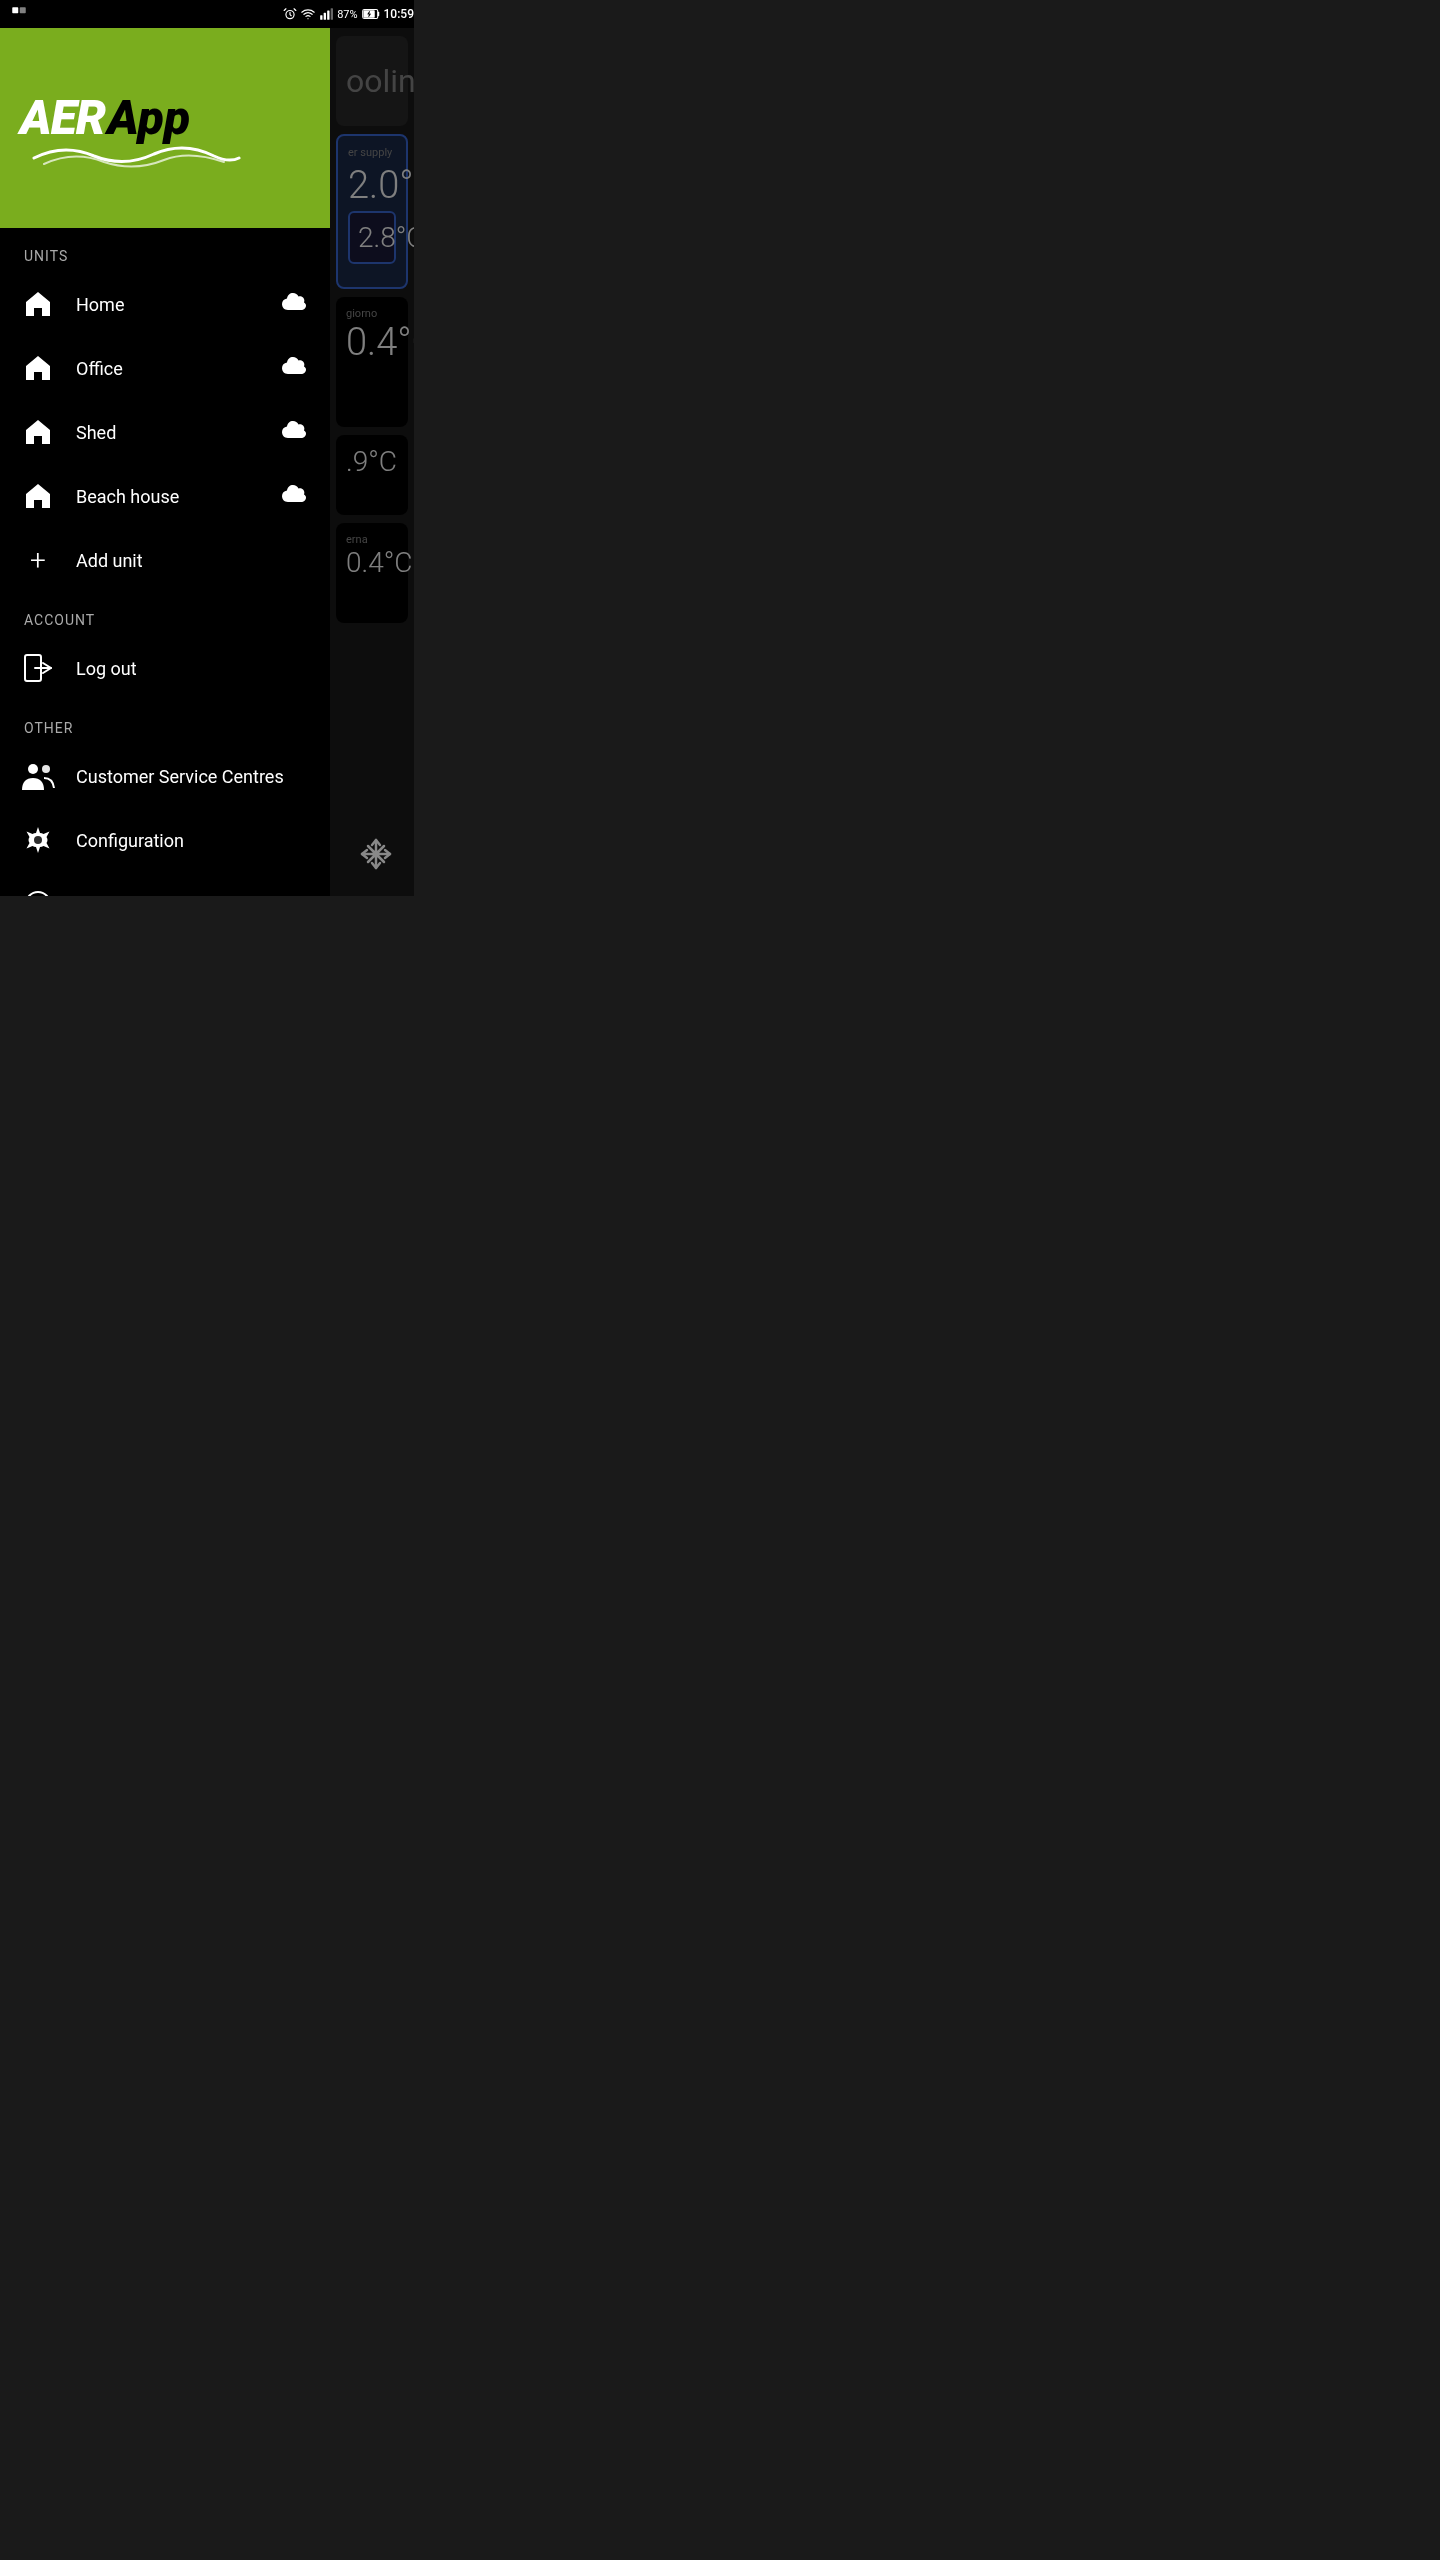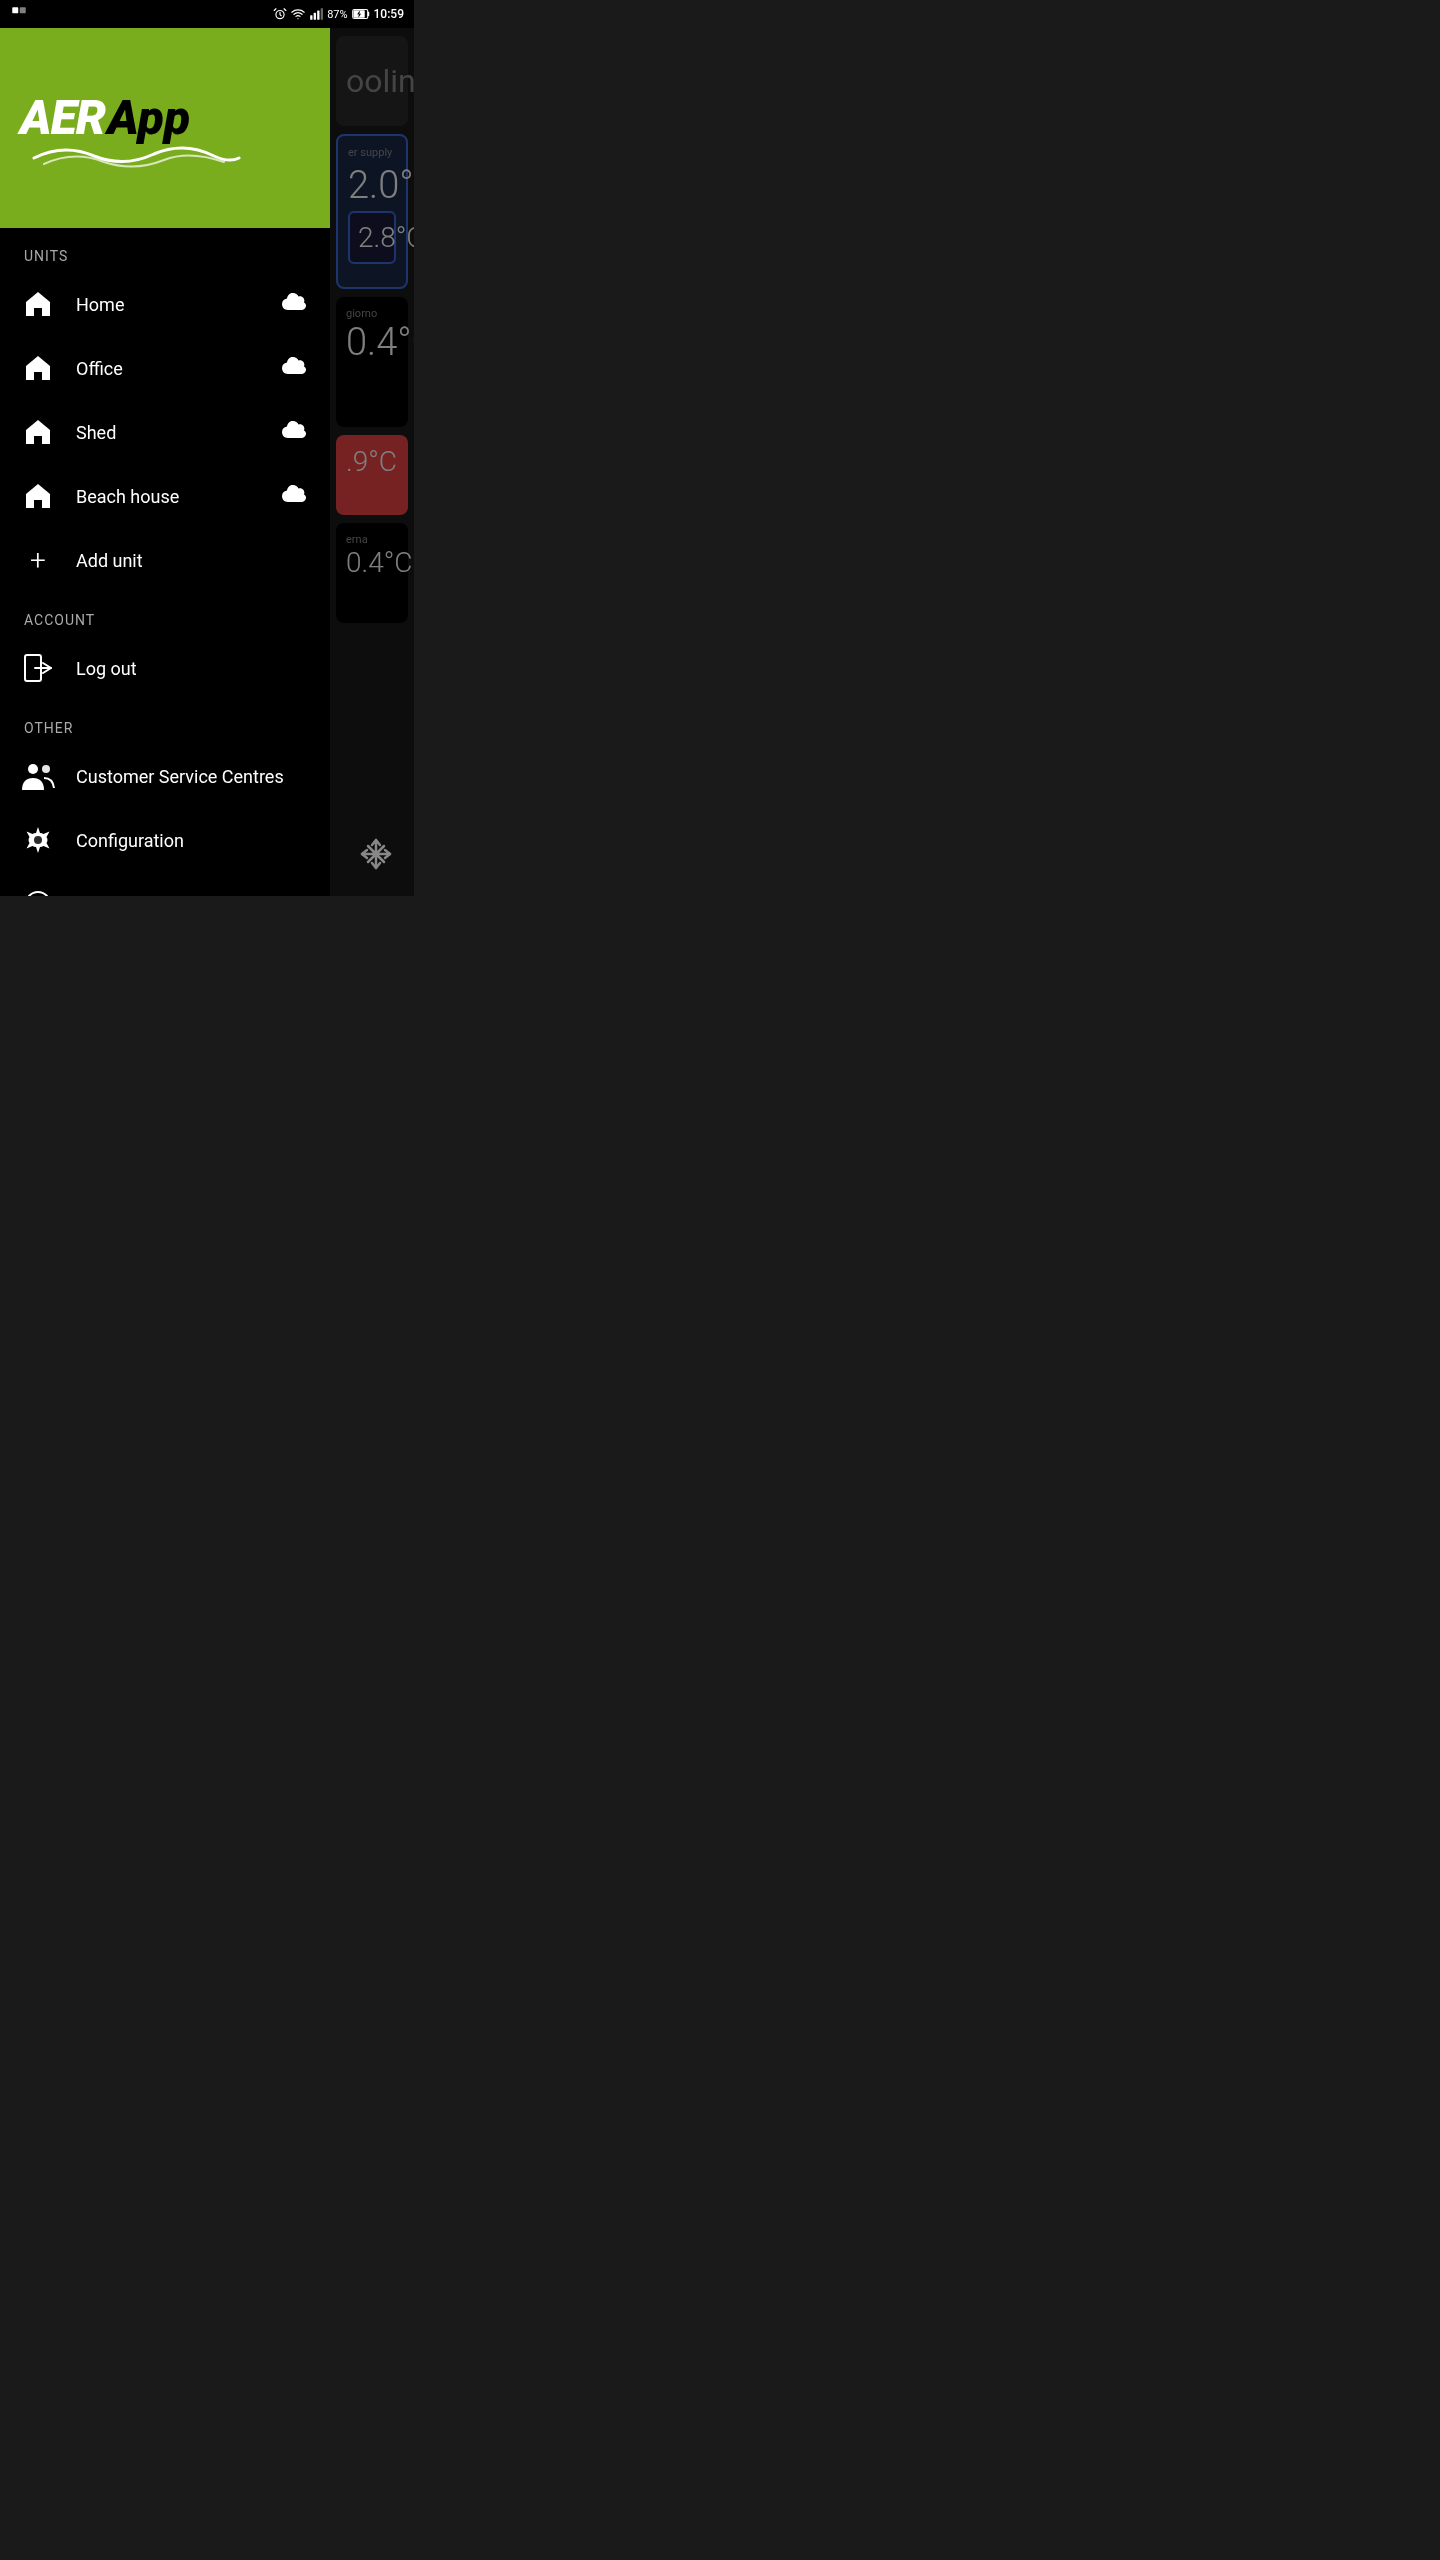--- a/index.html
+++ b/index.html
@@ -14,21 +14,21 @@
       position: relative;
     }
 
     
     .status-bar {
       height: 28px;
       background: #000;
       display: flex;
       align-items: center;
       justify-content: flex-end;
-      padding: 0 10px;
+      padding: 0 0;
       gap: 4px;
       position: relative;
       z-index: 20;
     }
     .status-bar-left {
       position: absolute;
       left: 10px;
       display: flex;
       align-items: center;
     }
@@ -255,21 +255,21 @@
       <div style="background:#1a1a3a; border:2px solid #3a6adb; border-radius:6px; padding:8px; margin-top:4px;">
         <div style="font-size:28px; color:#fff; font-weight:300;">2.8°C</div>
       </div>
     </div>
 
     <div style="background:#000000; border-radius:8px; margin:8px 6px; padding:10px; color:#ccc; height:130px;">
       <div style="font-size:11px; color:#888;">giorno</div>
       <div style="font-size:38px; color:#fff; font-weight:300;">0.4°C</div>
     </div>
 
-    <div style="background:#ef4444; border-radius:8px; margin:8px 6px; padding:10px; color:#ccc; height:80px;">
+    <div style="background:#000000; border-radius:8px; margin:8px 6px; padding:10px; color:#ccc; height:80px;">
       <div style="font-size:28px; color:#fff; font-weight:300;">.9°C</div>
     </div>
 
     <div style="background:#000000; border-radius:8px; margin:8px 6px; padding:10px; color:#ccc; height:100px;">
       <div style="font-size:11px; color:#888;">erna</div>
       <div style="font-size:28px; color:#fff; font-weight:300;">0.4°C</div>
     </div>
   </div>
 </div>
 

